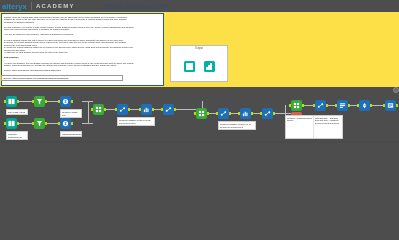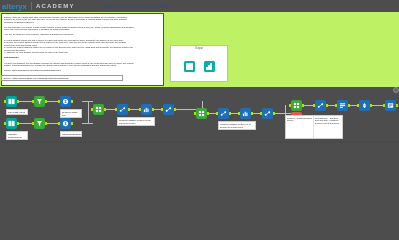--- a/index.html
+++ b/index.html
@@ -1,18 +1,18 @@
 <!DOCTYPE html>
 <html><head>
 <meta charset="utf-8">
 <style>
   * { box-sizing: border-box; margin:0; padding:0; }
   html,body { width:399px; height:143px; overflow:hidden; background:#4d4d4d;
     font-family:"Liberation Sans", sans-serif; }
-  #app { position:relative; width:399px; height:143px; background:#bef264; }
+  #app { position:relative; width:399px; height:143px; background:#fde047; }
 
   
   .header { position:absolute; left:0; top:0; width:399px; height:12px;
     background:#4d4d4d; display:flex; align-items:center; }
   .brand { font-size:7.5px; font-weight:bold; color:#2b8fc4; letter-spacing:.1px;
     padding-left:2px; }
   .brand-div { width:1px; height:8px; background:#6d6d6d; margin:0 4px; }
   .academy { font-size:6px; font-weight:bold; color:#cfcfcf; letter-spacing:1.2px; }
   .wtitle { position:absolute; left:104px; top:3px; font-size:5.5px;
     color:#3f4a6b; font-weight:bold; letter-spacing:.2px; }

